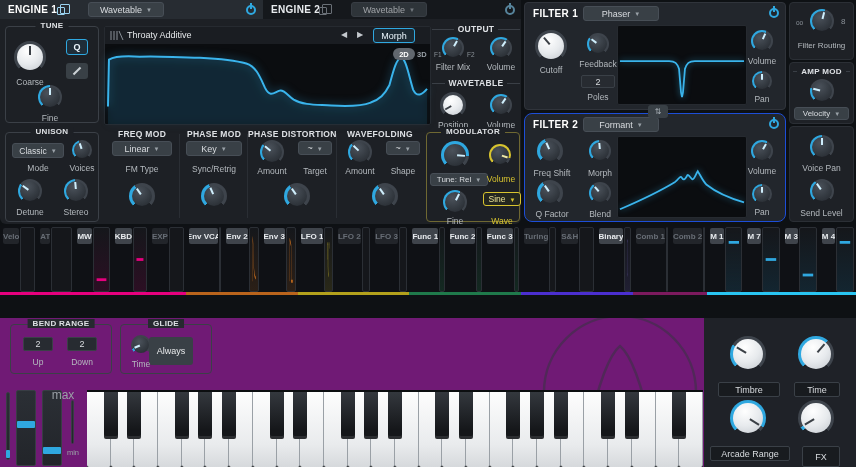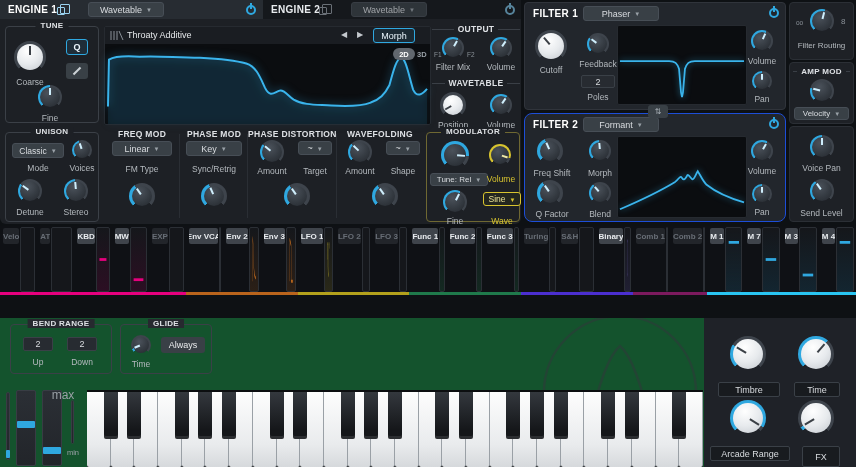--- a/index.html
+++ b/index.html
@@ -43,21 +43,21 @@
 #mod-strip{position:absolute;left:0;top:226px;width:856px;height:66px;display:flex;background:#0f1115}
 .mslot{flex:1;display:flex;flex-direction:row;padding:1px 2px 0;min-width:0}
 .mtab{height:16px;margin:1px 1px 3px;border-radius:2px;background:#22252a;color:#686e76;font-size:8px;font-weight:bold;display:flex;align-items:center;justify-content:center;white-space:nowrap;overflow:hidden}
 .mtab.on{background:#3f444b;color:#e8ebee}
 .mthumb{flex:1;border:1px solid #2b2f35;border-radius:2px;background:#15171b;position:relative;overflow:hidden}
 .mthumb svg{position:absolute;inset:2px;width:calc(100% - 4px);height:calc(100% - 4px)}
 #group-bars{position:absolute;left:0;top:292px;width:856px;height:3px;display:flex}
 #section-tabs{position:absolute;left:0;top:296px;width:856px;height:22px;display:flex;gap:2px;background:#0f1115}
 .stab{border-top:2px solid #555;background:#17191d;color:#8e959c;font-size:8.5px;font-weight:bold;display:flex;align-items:center;justify-content:center;letter-spacing:.4px;min-width:0;white-space:nowrap}
 .stab.on{background:#26292f;color:#ffffff}
-#bottom{position:absolute;left:0;top:318px;width:856px;height:149px;background:#14532d;overflow:hidden}
+#bottom{position:absolute;left:0;top:318px;width:856px;height:149px;background:#701a75;overflow:hidden}
 #macros-panel{position:absolute;left:704px;top:0;width:152px;height:149px;background:#1f2228}
 #piano{position:absolute;left:87px;top:72px;width:616px;height:77px;display:flex;background:#0c0e10;padding-top:2px;z-index:3}
 .wkey{flex:1;background:linear-gradient(#fdfdfd,#e9ebed 70%,#d6d9dc);border-right:1px solid #9aa0a6;border-radius:0 0 2px 2px}
 .bkey{position:absolute;top:2px;width:14px;height:47px;background:linear-gradient(#34383e,#15171a 80%);border-radius:0 0 2px 2px;z-index:4;box-shadow:inset 0 -3px 0 rgba(255,255,255,.10)}
 .sl-track{position:absolute;background:linear-gradient(#2b2f35,#22252a);border:1px solid #383d44;border-radius:2px}
 .sl-handle{position:absolute;background:#2fa8e0;border-radius:1px}
 #logo{position:absolute;opacity:.5;z-index:1}
 .tiny{position:absolute;font-size:6.5px;color:#8a9198;white-space:nowrap}
 .pill{position:absolute;border-radius:6px;font-size:7.5px;display:flex;align-items:center;justify-content:center;color:#fff;background:#61676e;font-weight:bold}
 </style>
@@ -285,32 +285,32 @@
   <div id="mod-strip">
       <div class="mslot">
         <div class="mtab">Velo</div>
         <div class="mthumb"></div>
       </div>
       <div class="mslot">
         <div class="mtab">AT</div>
         <div class="mthumb"></div>
       </div>
       <div class="mslot">
+        <div class="mtab on">MW</div>
+        <div class="mthumb" style="background: linear-gradient(rgb(21, 23, 27), rgba(230, 0, 126, 0.133));">
+          <svg viewBox="0 0 35 38" preserveAspectRatio="none">
+            <path d="M2,32 L33,32" fill="none" stroke="#e6007e" stroke-width="1.8" stroke-linejoin="round"></path>
+          </svg>
+        </div>
+      </div>
+      <div class="mslot">
         <div class="mtab on">KBD</div>
         <div class="mthumb" style="background: linear-gradient(rgb(21, 23, 27), rgba(230, 0, 126, 0.133));">
           <svg viewBox="0 0 35 38" preserveAspectRatio="none">
             <path d="M2,19 L33,19" fill="none" stroke="#e6007e" stroke-width="1.8" stroke-linejoin="round"></path>
-          </svg>
-        </div>
-      </div>
-      <div class="mslot">
-        <div class="mtab on">MW</div>
-        <div class="mthumb" style="background: linear-gradient(rgb(21, 23, 27), rgba(230, 0, 126, 0.133));">
-          <svg viewBox="0 0 35 38" preserveAspectRatio="none">
-            <path d="M2,32 L33,32" fill="none" stroke="#e6007e" stroke-width="1.8" stroke-linejoin="round"></path>
           </svg>
         </div>
       </div>
       <div class="mslot">
         <div class="mtab">EXP</div>
         <div class="mthumb"></div>
       </div>
       <div class="mslot">
         <div class="mtab on">Env VCA</div>
         <div class="mthumb" style="background: linear-gradient(rgb(21, 23, 27), rgba(224, 122, 31, 0.133));">
@@ -452,21 +452,21 @@
       <span class="fttl">BEND RANGE</span>
       <div class="vbox" style="left:12px;top:12px;width:30px;height:14px">2</div>
       <div class="vbox" style="left:56px;top:12px;width:30px;height:14px">2</div>
       <div class="lbl" style="left:12px;top:32px;width:30px">Up</div>
       <div class="lbl" style="left:56px;top:32px;width:30px">Down</div>
     </div>
 
     <div class="fbox" style="left:120px;top:6px;width:92px;height:50px">
       <span class="fttl">GLIDE</span>
       <div class="knob k20" style="left:10px;top:10px;--arc:8;--rot:-113deg"></div>
-      <div class="btn" style="left:40px;top:12px;width:44px;height:16px">Always</div>
+      <div class="btn" style="left:28px;top:12px;width:44px;height:28px">Always</div>
       <div class="lbl" style="left:2px;top:34px;width:36px">Time</div>
     </div>
 
     <div class="sl-track" style="left:6px;top:74px;width:4px;height:68px"></div>
     <div class="sl-handle" style="left:6px;top:132px;width:4px;height:8px"></div>
     <div class="sl-track" style="left:16px;top:72px;width:20px;height:76px"></div>
     <div class="sl-handle" style="left:17px;top:103px;width:18px;height:7px"></div>
     <div class="sl-track" style="left:42px;top:72px;width:20px;height:76px"></div>
     <div class="sl-handle" style="left:43px;top:129px;width:18px;height:7px"></div>
     <div class="lbl" style="left:50px;top:70px;width:26px;font-size:12px;color:#9aa0a6">max</div>

